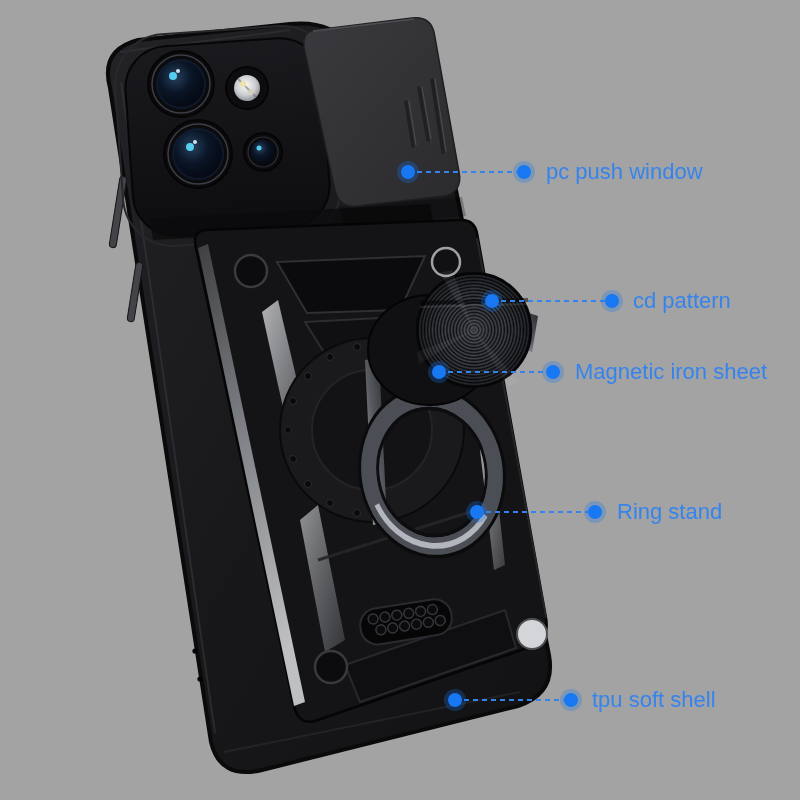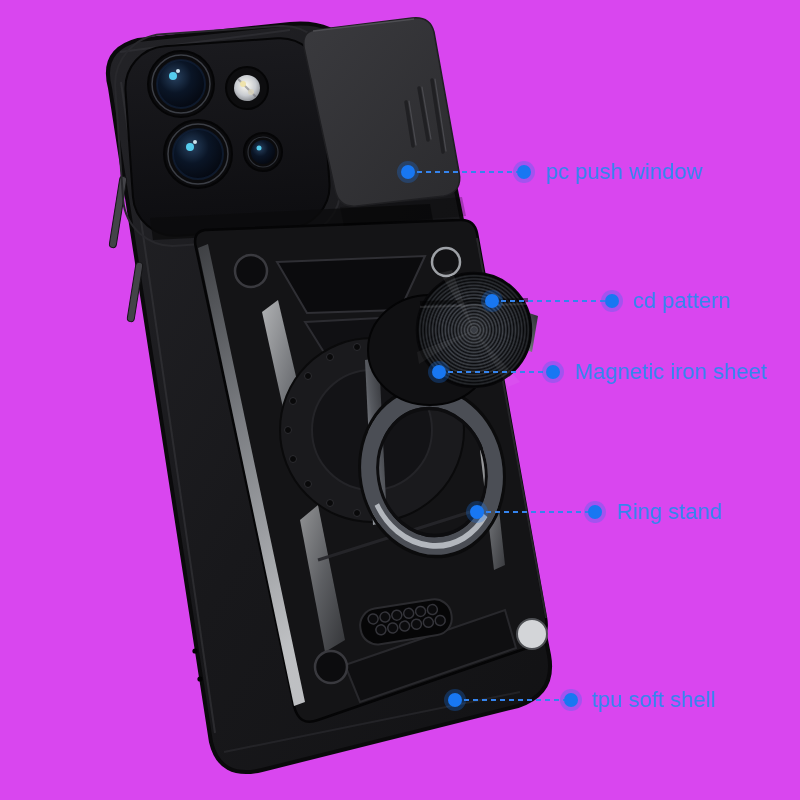--- a/index.html
+++ b/index.html
@@ -1,16 +1,16 @@
 <!DOCTYPE html>
 <html><head>
 <meta charset="utf-8">
 <style>
   html,body{margin:0;padding:0;background:#ffffff;}
-  .stage{position:relative;width:800px;height:800px;background:#d946ef;overflow:hidden;
+  .stage{position:relative;width:800px;height:800px;background:#a3a3a3;overflow:hidden;
          font-family:"Liberation Sans",sans-serif;}
   svg{display:block;}
   text.callout-label{font-family:"Liberation Sans",sans-serif;font-size:22px;fill:#3584ee;}
 </style>
 </head>
 <body>
 
 <div class="stage">
 <svg width="800" height="800" viewBox="0 0 800 800">
   <defs>

